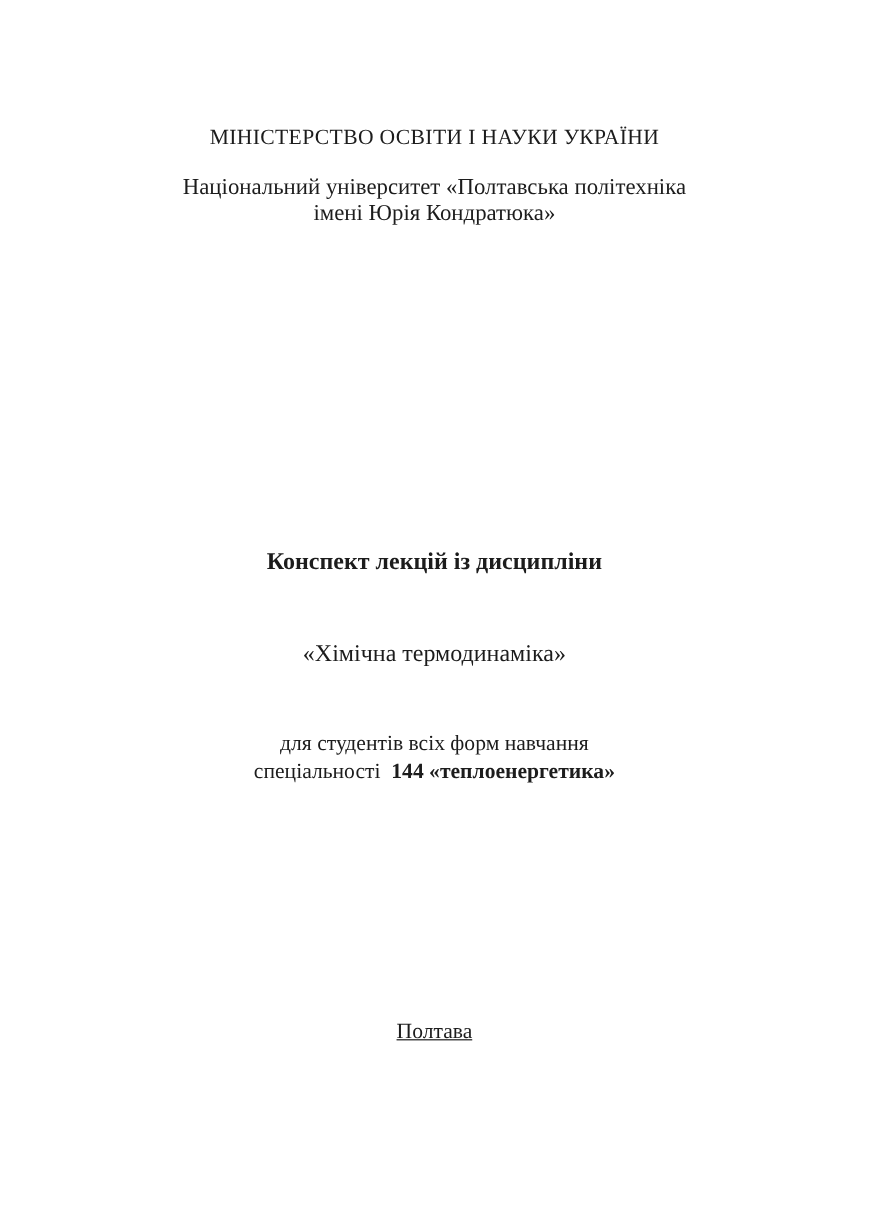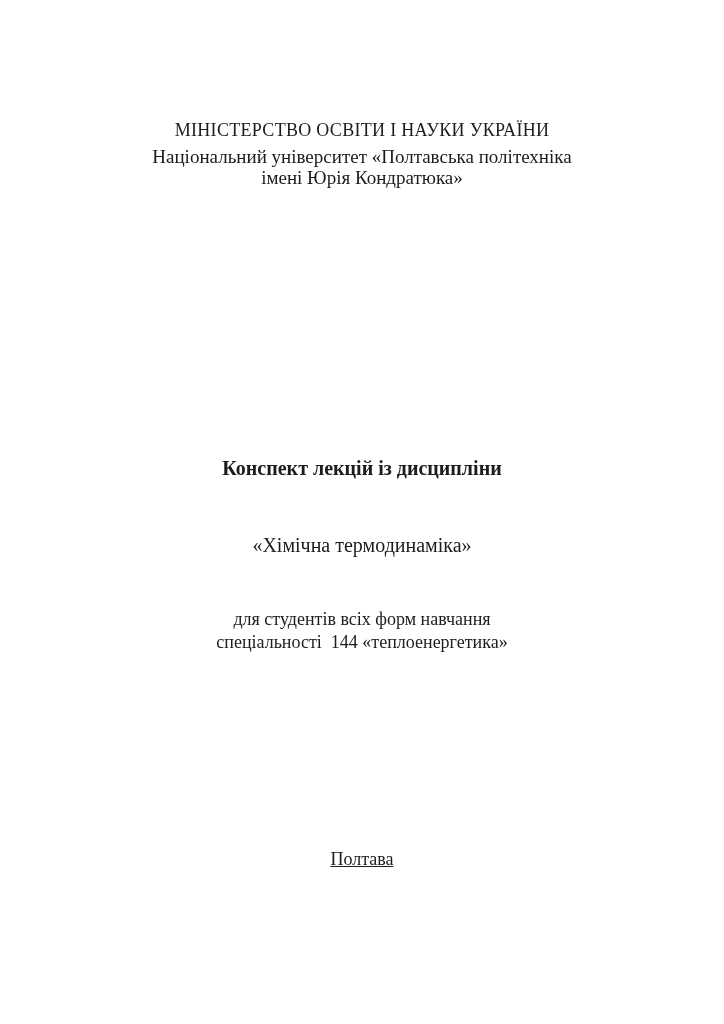--- a/index.html
+++ b/index.html
@@ -21,21 +21,20 @@
     position: absolute;
     left: 0;
     width: 100%;
     text-align: center;
   }
   .ministry {
     top: 103px;
     font-size: 18px;
     line-height: 22px;
     letter-spacing: 0.3px;
-    margin-top: 16px;
   }
   .university {
     top: 146px;
     font-size: 19px;
     line-height: 21px;
   }
   .doc-type {
     top: 456px;
     font-size: 20px;
     line-height: 24px;
@@ -50,21 +49,21 @@
   }
   .subtitle {
     top: 608px;
     font-size: 18px;
     line-height: 23px;
   }
   .spec {
     white-space: pre-wrap;
   }
   .spec .b {
-    font-weight: normal;
+    font-weight: bold;
   }
   .imprint {
     top: 849px;
     font-size: 18px;
     line-height: 21px;
     text-decoration: underline;
   }
 </style>
 </head>
 <body>

